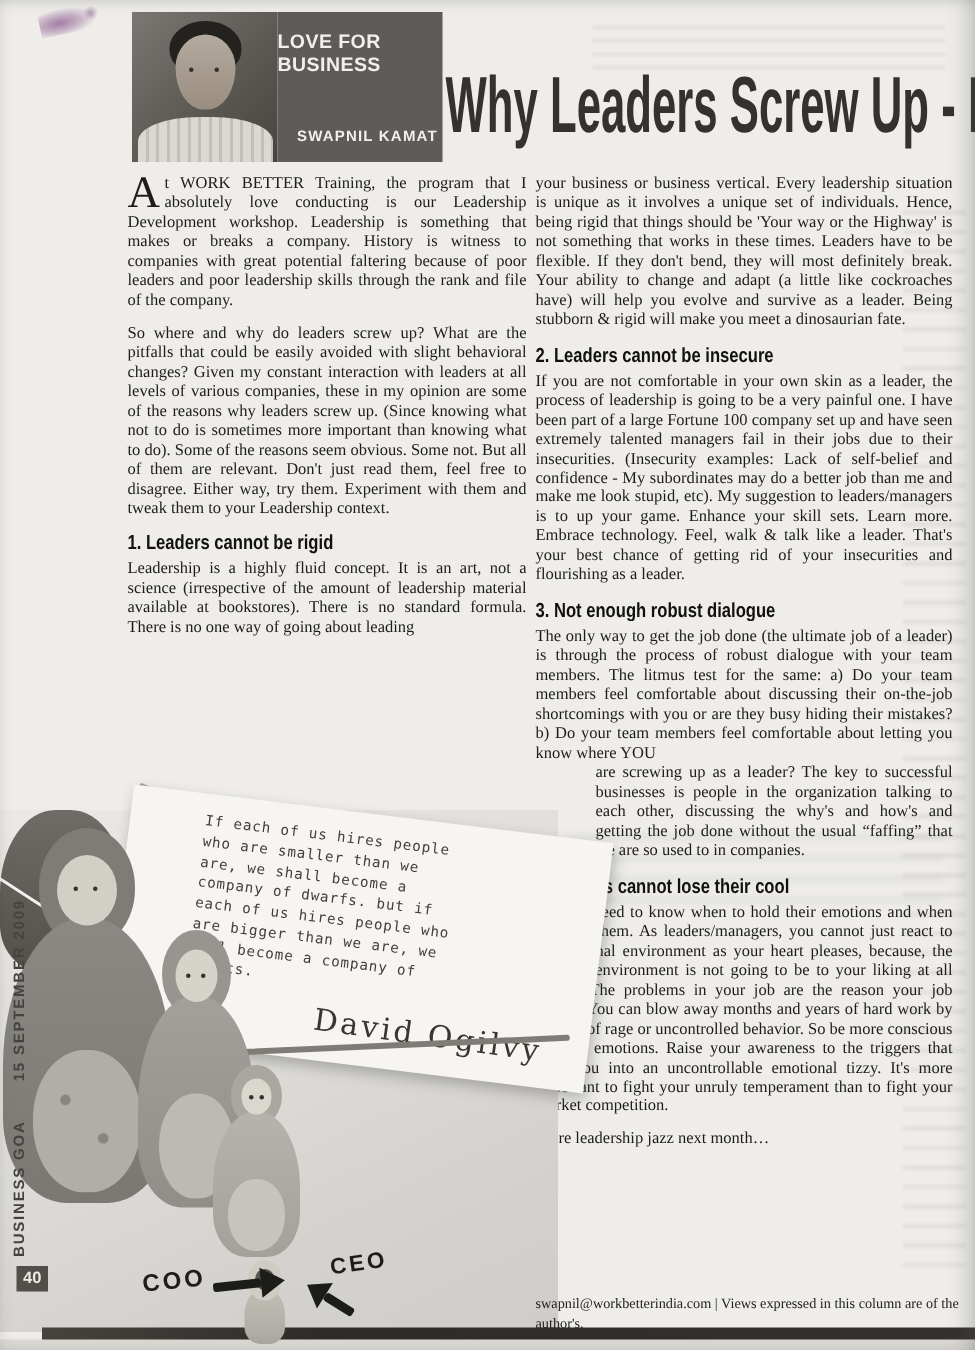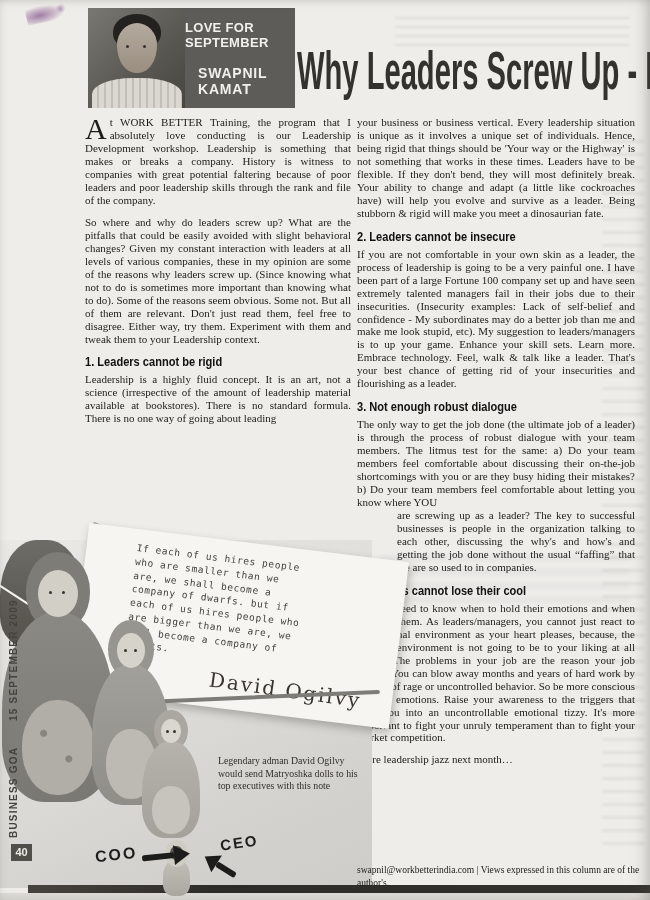--- a/index.html
+++ b/index.html
@@ -18,21 +18,21 @@
   .portrait{position:absolute;left:88px;top:8px;width:97px;height:100px;overflow:hidden;
     background:linear-gradient(135deg,#7a7872 0%,#5b5953 55%,#47453f 100%);}
   .p-hair{position:absolute;left:25px;top:6px;width:48px;height:36px;border-radius:50% 50% 45% 45%;background:#24221f;}
   .p-face{position:absolute;left:29px;top:15px;width:40px;height:50px;border-radius:50% 50% 46% 46%/44% 44% 56% 56%;
     background:linear-gradient(#b4aa9d,#998e80);}
   .p-shirt{position:absolute;left:4px;bottom:-6px;width:90px;height:36px;border-radius:45% 45% 0 0;
     background:repeating-linear-gradient(90deg,#dbd8d1 0 5px,#c2bfb7 5px 7px);}
   .masthead{position:absolute;left:185px;top:8px;width:110px;height:100px;background:#5e5c58;color:#f2f0ec;
     font-family:"Liberation Sans",sans-serif;}
   .masthead-title{position:absolute;left:0;top:13px;font-size:13px;line-height:1.15;font-weight:700;letter-spacing:.3px;}
-  .masthead-author{position:absolute;left:13px;bottom:11px;font-size:14px;font-weight:700;letter-spacing:.8px;}
+  .masthead-author{position:absolute;left:13px;bottom:11px;font-size:10px;font-weight:700;letter-spacing:.8px;}
   .article-title{position:absolute;left:297px;top:40px;z-index:5;white-space:nowrap;
     font-family:"Liberation Sans",sans-serif;font-weight:700;font-size:53px;color:#34322e;
     transform:scaleX(.55);transform-origin:0 0;}
 
   
   .ghost{position:absolute;pointer-events:none;filter:blur(1.2px);}
   .ghost1{left:395px;top:12px;width:235px;height:34px;
     background:repeating-linear-gradient(0deg, rgba(125,123,130,.13) 0 2px, transparent 2px 9px);}
   .ghost2{left:602px;top:135px;width:42px;height:710px;
     background:repeating-linear-gradient(0deg, rgba(120,118,125,.10) 0 3px, transparent 3px 13px);}
@@ -139,21 +139,21 @@
     <div class="p-hair"></div>
     <div class="p-face">
       <div class="d-eye" style="left:9px;top:22px;"></div>
       <div class="d-eye" style="left:26px;top:22px;"></div>
     </div>
     <div class="p-shirt"></div>
   </div>
   <div class="masthead">
     <div class="masthead-title">
       <div>LOVE FOR</div>
-      <div>SEPTEMBER</div>
+      <div>BUSINESS</div>
     </div>
     <div class="masthead-author">SWAPNIL KAMAT</div>
   </div>
   <div class="article-title">Why Leaders Screw Up - I</div>
 
   <div class="col col-1">
     <p><span class="dropcap">A</span><span>t WORK BETTER Training, the program that I absolutely love conducting is our Leadership Development workshop. Leadership is something that makes or breaks a company. History is witness to companies with great potential faltering because of poor leaders and poor leadership skills through the rank and file of the company.</span></p>
     <p>So where and why do leaders screw up? What are the pitfalls that could be easily avoided with slight behavioral changes? Given my constant interaction with leaders at all levels of various companies, these in my opinion are some of the reasons why leaders screw up. (Since knowing what not to do is sometimes more important than knowing what to do). Some of the reasons seem obvious. Some not. But all of them are relevant. Don't just read them, feel free to disagree. Either way, try them. Experiment with them and tweak them to your Leadership context.</p>
     <div class="sec-h">1. Leaders cannot be rigid</div>
     <p>Leadership is a highly fluid concept. It is an art, not a science (irrespective of the amount of leadership material available at bookstores). There is no standard formula. There is no one way of going about leading</p>
@@ -211,21 +211,20 @@
         <div class="d-eye" style="left:24%;top:45%;"></div>
         <div class="d-eye" style="left:58%;top:45%;"></div>
       </div>
     </div>
     <div class="doll doll-tiny">
       <div class="t-body"></div>
       <div class="t-hood"></div>
       <div class="t-face"></div>
     </div>
 
-    <div class="photo-caption">Legendary adman David Ogilvy would send Matryoshka dolls to his top executives with this note</div>
 
     <div class="hand-label label-coo">COO</div>
     <div class="arrow arrow-coo">
       <div class="shaft"></div>
       <div class="head"></div>
     </div>
     <div class="hand-label label-ceo">CEO</div>
     <div class="arrow arrow-ceo">
       <div class="shaft"></div>
       <div class="head"></div>

